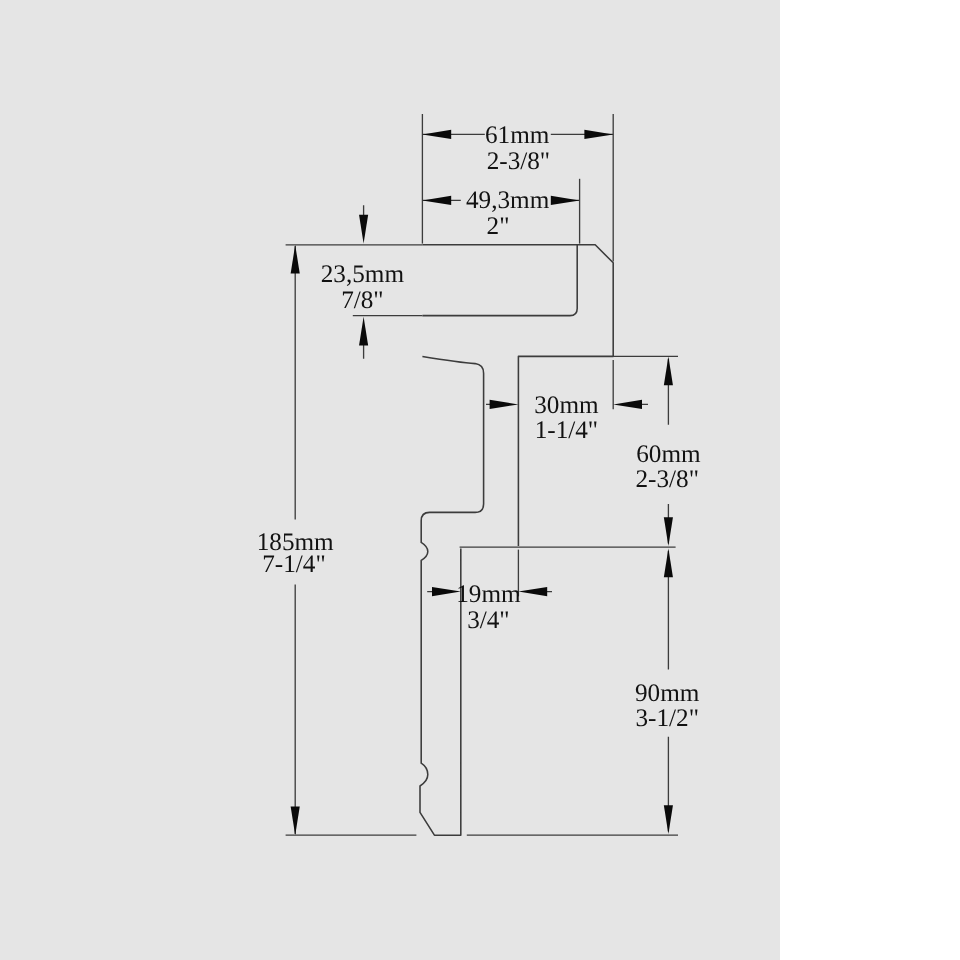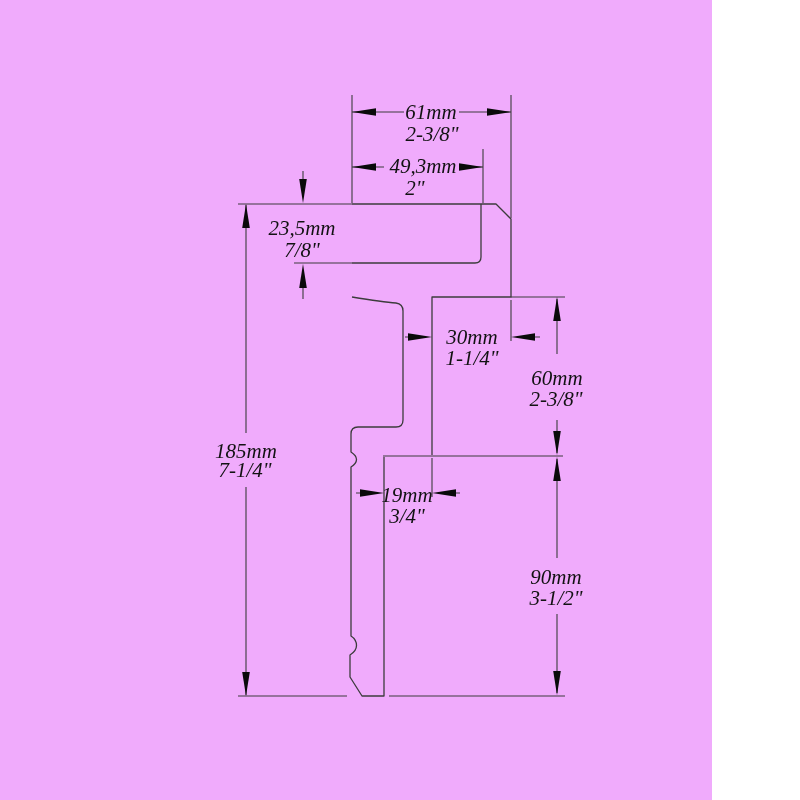--- a/index.html
+++ b/index.html
@@ -2,25 +2,24 @@
 <html><head>
 <meta charset="utf-8">
 <style>
   html, body {
     margin: 0;
     padding: 0;
     background: #ffffff;
   }
   .stage {
     position: relative;
-    width: 712px;
+    width: 650px;
     height: 800px;
-    background: #f0abfc;
+    background: #e5e5e5;
     overflow: hidden;
-    font-style: italic;
   }
   svg {
     display: block;
   }
   .ln {
     fill: none;
     stroke-width: 1.1;
     stroke-linejoin: round;
     stroke-linecap: butt;
   }

